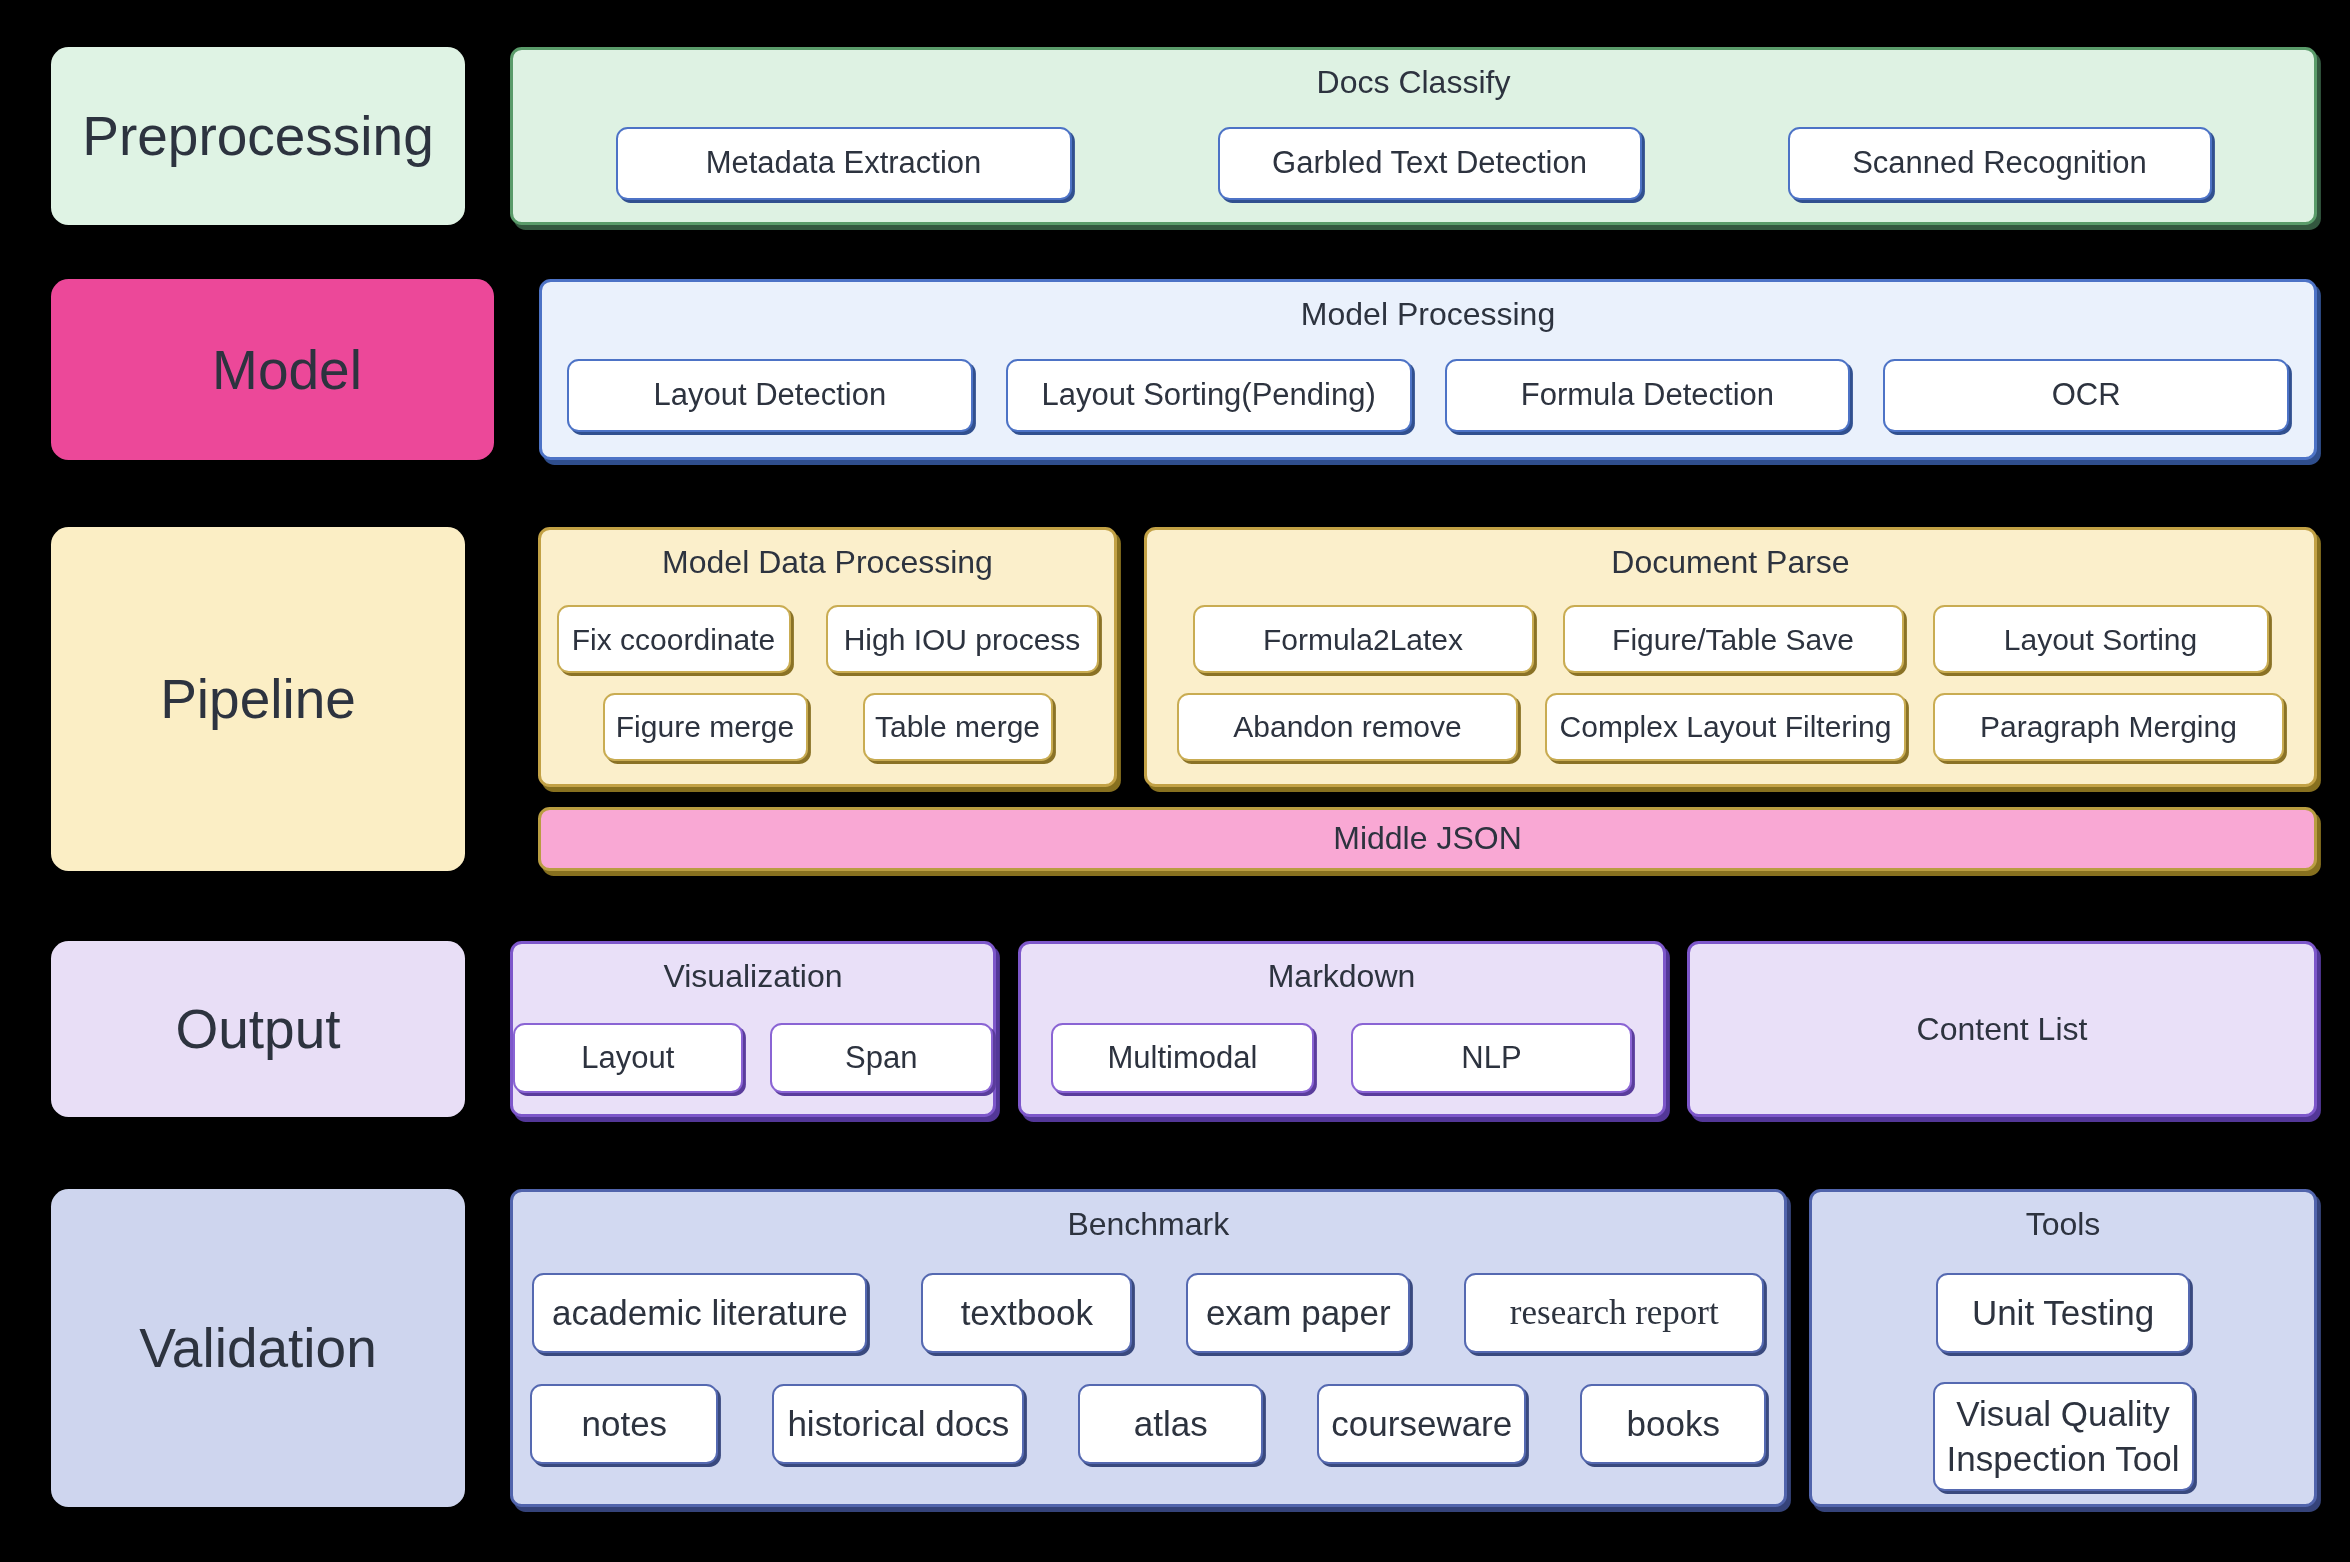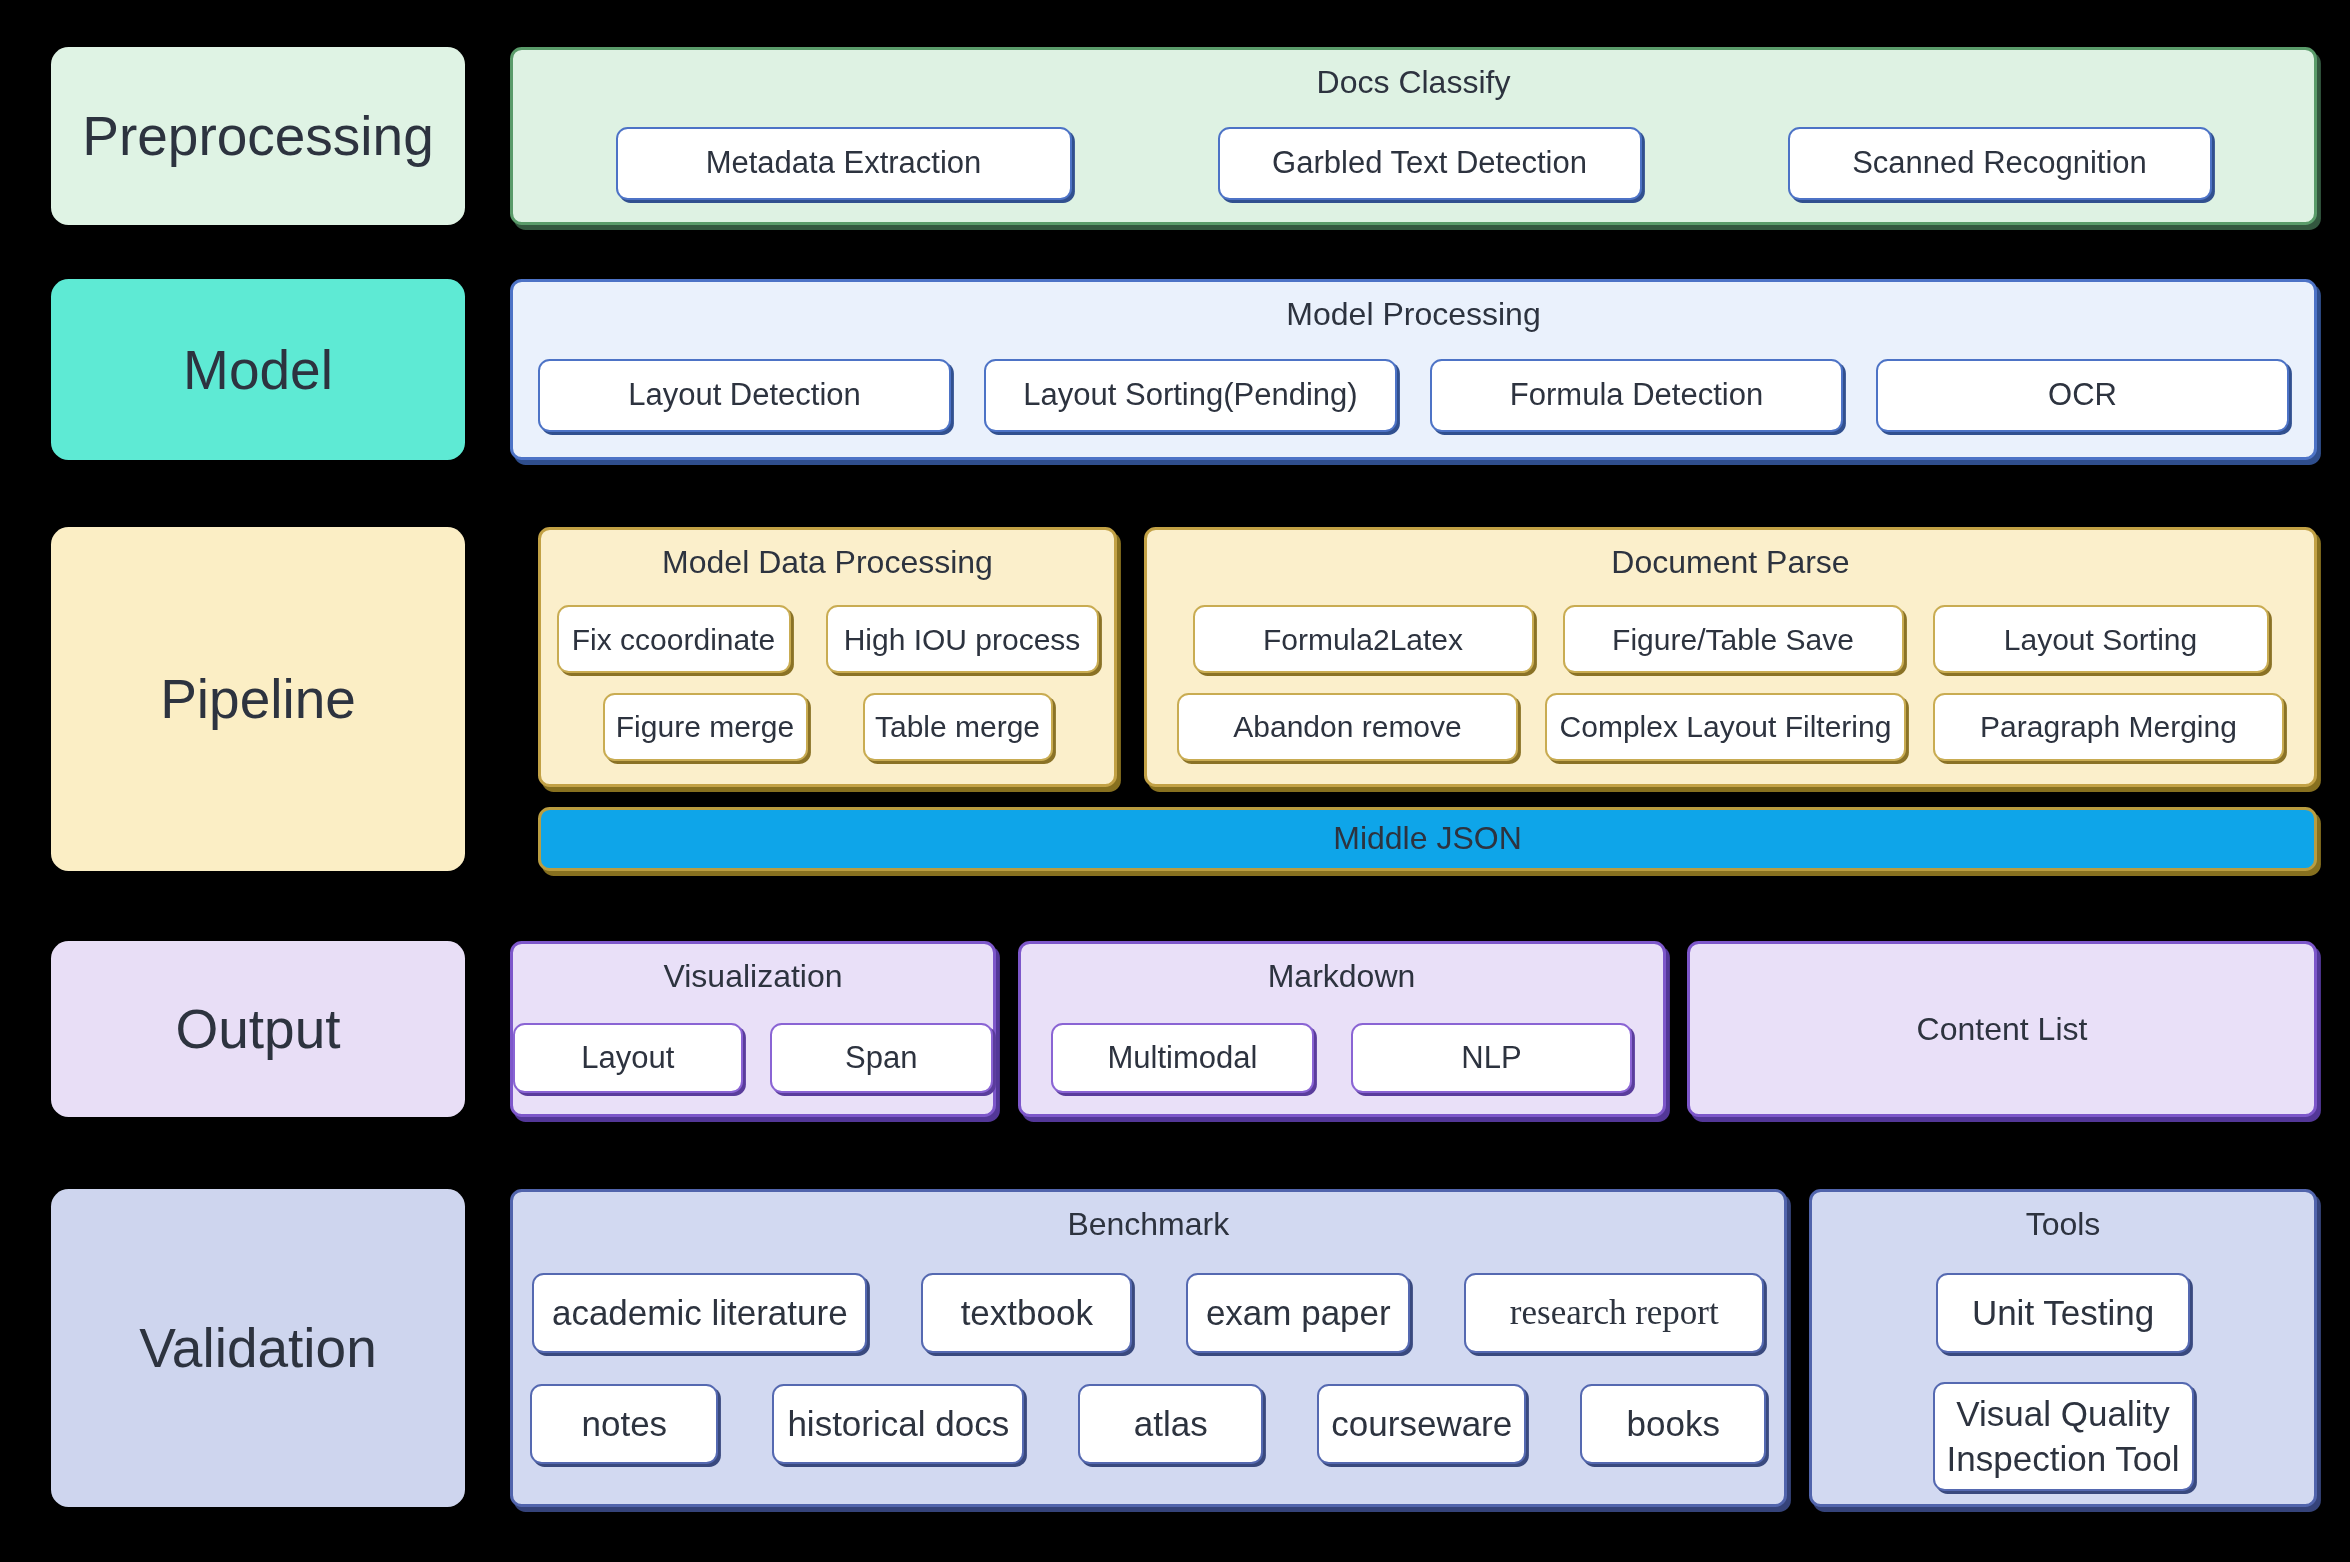--- a/index.html
+++ b/index.html
@@ -21,27 +21,27 @@
   .btn-row { display:flex; justify-content:center; align-items:flex-start; }
   .btn {
     background:#fff; border-radius:11.7px; box-sizing:border-box;
     display:flex; align-items:center; justify-content:center;
     text-align:center; font-size:31px; line-height:1.3;
   }
   
   .label-green { background:#dff3e4; }
   .panel-green { background:#def2e3; border:3.9px solid #5a9b6a; box-shadow:3.9px 4.9px 0 #33573f; }
   
-  .label-blue { background:#5eead4; }
+  .label-blue { background:#ec4899;padding-left:29px; }
   .panel-blue { background:#eaf1fc; border:3.9px solid #4d73c6; box-shadow:3.9px 4.9px 0 #2f4e8d; }
   .btn-blue { border:2.9px solid #4d73c6; box-shadow:2.9px 2.9px 0 #31508f; }
   
   .label-gold { background:#fbeec5; }
   .panel-gold { background:#fbefcb; border:3.9px solid #c2a145; box-shadow:3.9px 4.9px 0 #87701f; }
-  .panel-mj  { background:#0ea5e9; border:3.9px solid #b99d41; box-shadow:3.9px 4.9px 0 #87701f;
+  .panel-mj  { background:#f9a8d4; border:3.9px solid #b99d41; box-shadow:3.9px 4.9px 0 #87701f;
                display:flex; align-items:center; justify-content:center; font-size:32px; }
   .btn-gold { border:2.9px solid #c9ac52; box-shadow:2.9px 2.9px 0 #8a7226; font-size:30px; }
   
   .label-purple { background:#e8def6; }
   .panel-purple { background:#e9e0f8; border:3.9px solid #7d57ca; box-shadow:3.9px 4.9px 0 #533798; }
   .btn-purple { border:2.9px solid #8a64d4; box-shadow:2.9px 2.9px 0 #5a3c9c; }
   
   .label-peri { background:#ced5ee; }
   .panel-peri { background:#d2d9f1; border:3.9px solid #5164ac; box-shadow:3.9px 4.9px 0 #35437a; }
   .btn-peri { border:2.9px solid #5569b1; box-shadow:2.9px 2.9px 0 #39497e; font-size:35px; }

